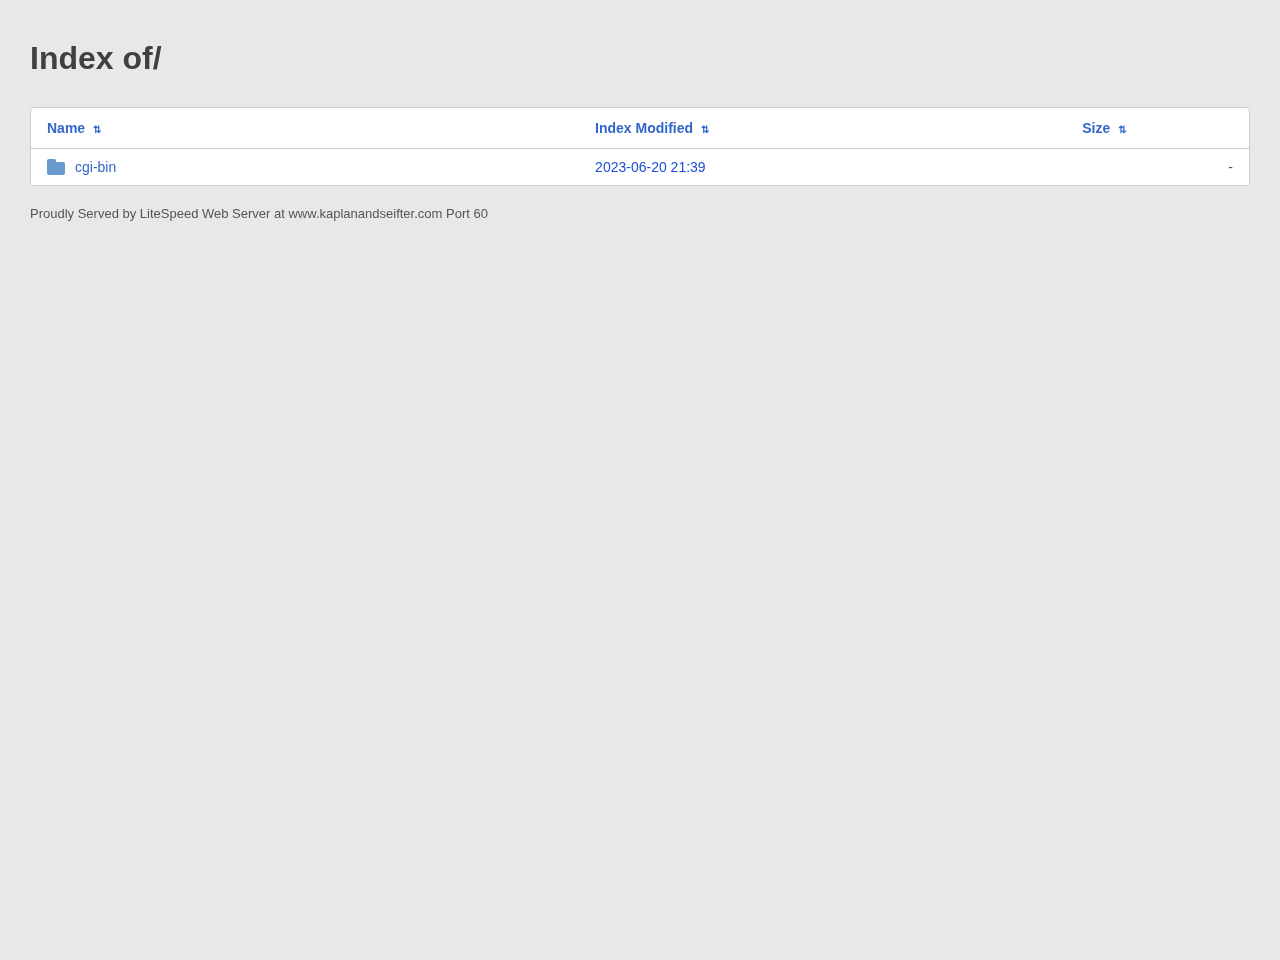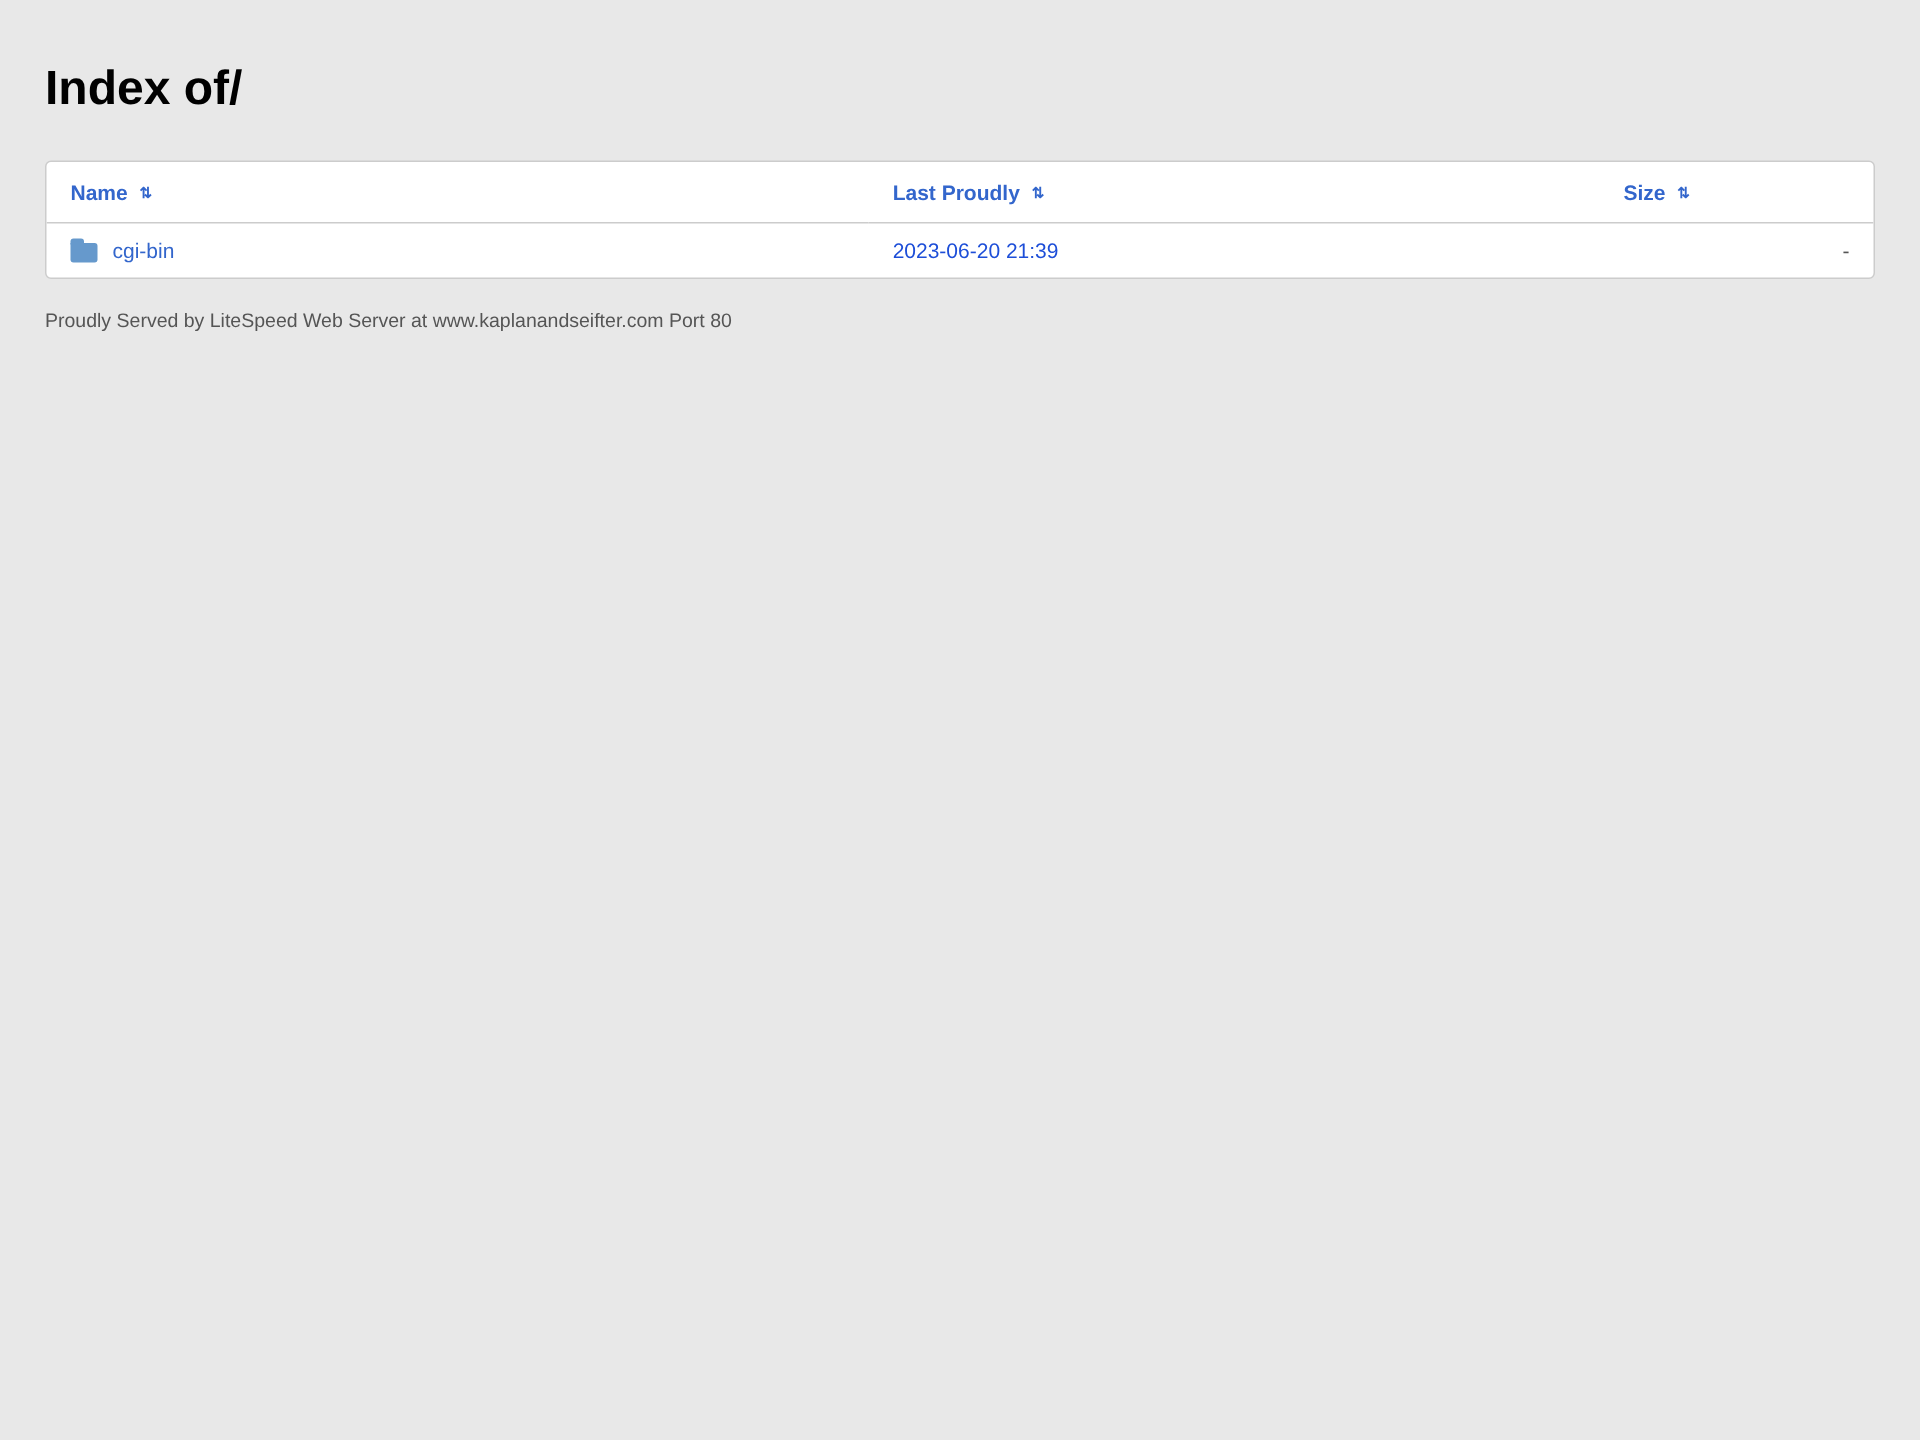--- a/index.html
+++ b/index.html
@@ -12,21 +12,21 @@
       background-color: #e8e8e8;
       font-family: Arial, sans-serif;
       font-size: 14px;
       color: #333;
       padding: 20px;
     }
 
     h1 {
       font-size: 2rem;
       font-weight: 900;
-      color: #000000;
+      color: #404040;
       margin: 20px 0 30px 0;
       padding-left: 10px;
     }
 
     .table-container {
       background-color: #fff;
       border: 1px solid #ccc;
       border-radius: 4px;
       overflow: hidden;
       margin: 0 10px;
@@ -148,21 +148,21 @@
 
 <div class="table-container">
   <table>
     <thead>
       <tr>
         <th class="th-name">
           <span>Name</span>
           <span class="sort-icon">⇅</span>
         </th>
         <th class="th-modified">
-          <span>Last Proudly</span>
+          <span>Index Modified</span>
           <span class="sort-icon">⇅</span>
         </th>
         <th class="th-size">
           <span>Size</span>
           <span class="sort-icon">⇅</span>
         </th>
       </tr>
     </thead>
     <tbody id="table-body">
     <tr>
@@ -173,14 +173,14 @@
             </div>
           </td>
           <td class="td-modified">2023-06-20 21:39</td>
           <td class="td-size">-</td>
         </tr>
       </tbody>
   </table>
 </div>
 
 <div class="footer">
-  <span>Proudly Served by LiteSpeed Web Server at www.kaplanandseifter.com Port 80</span>
+  <span>Proudly Served by LiteSpeed Web Server at www.kaplanandseifter.com Port 60</span>
 </div>
 
 </body></html>

